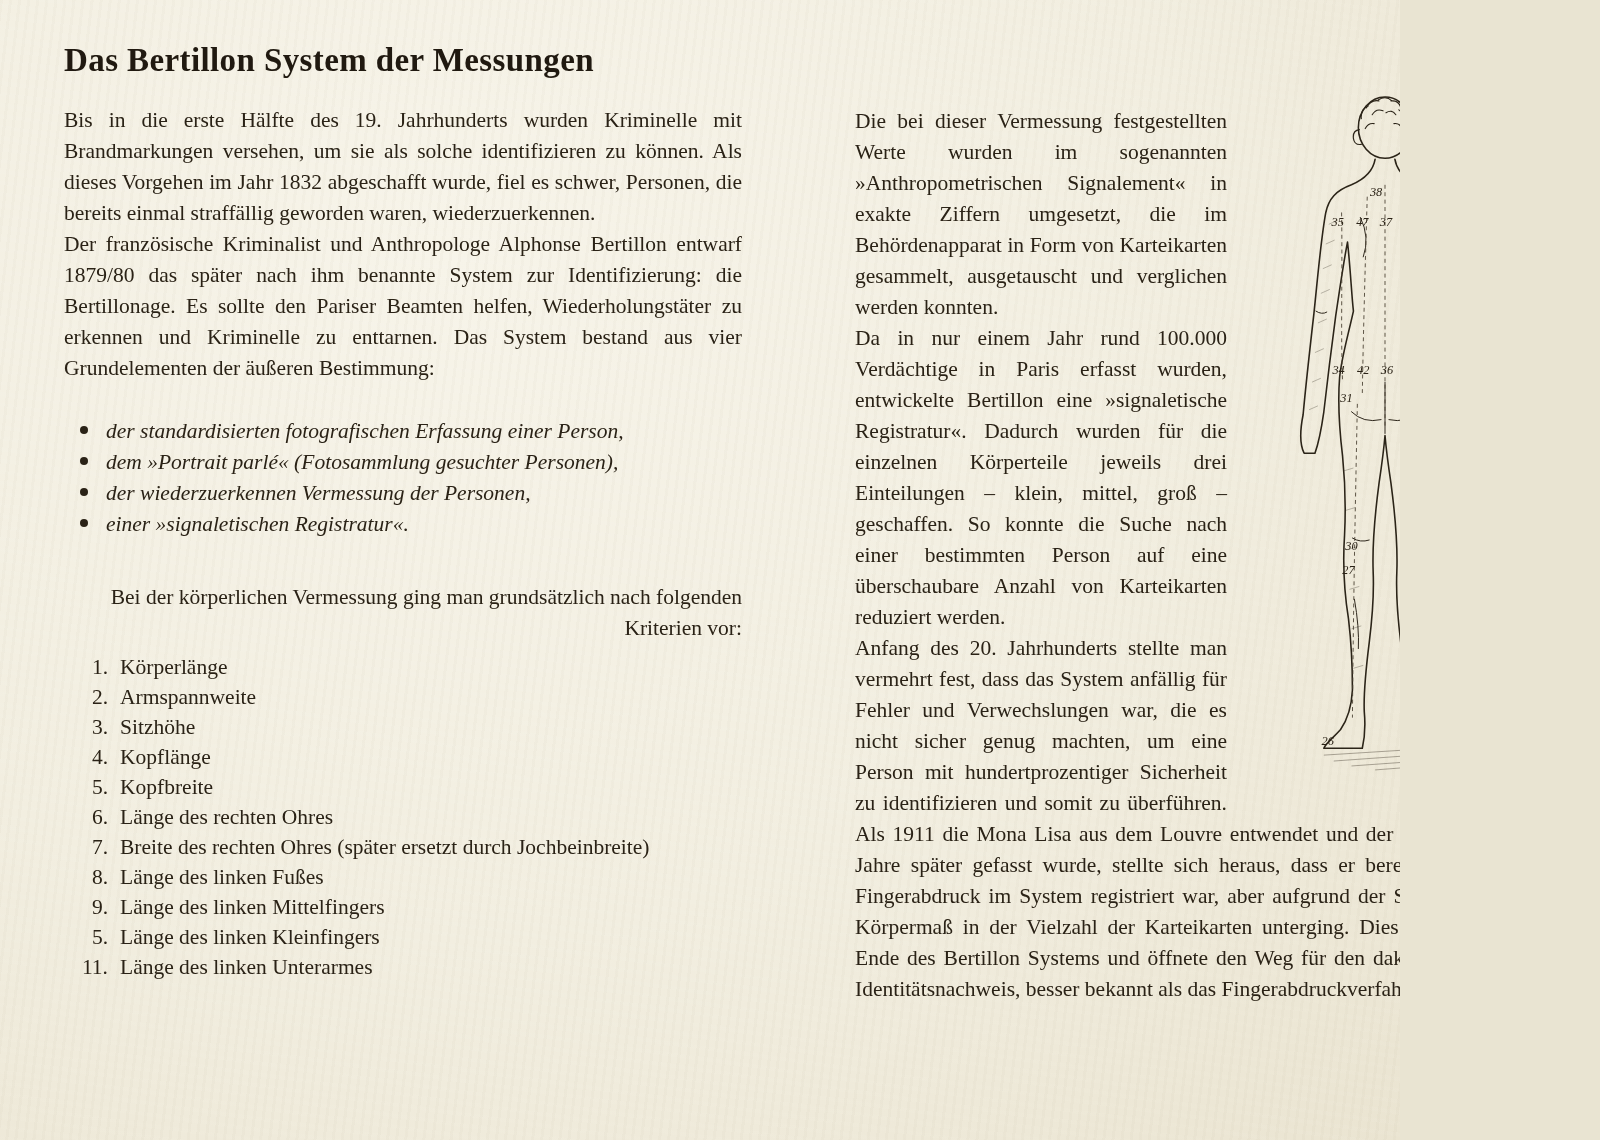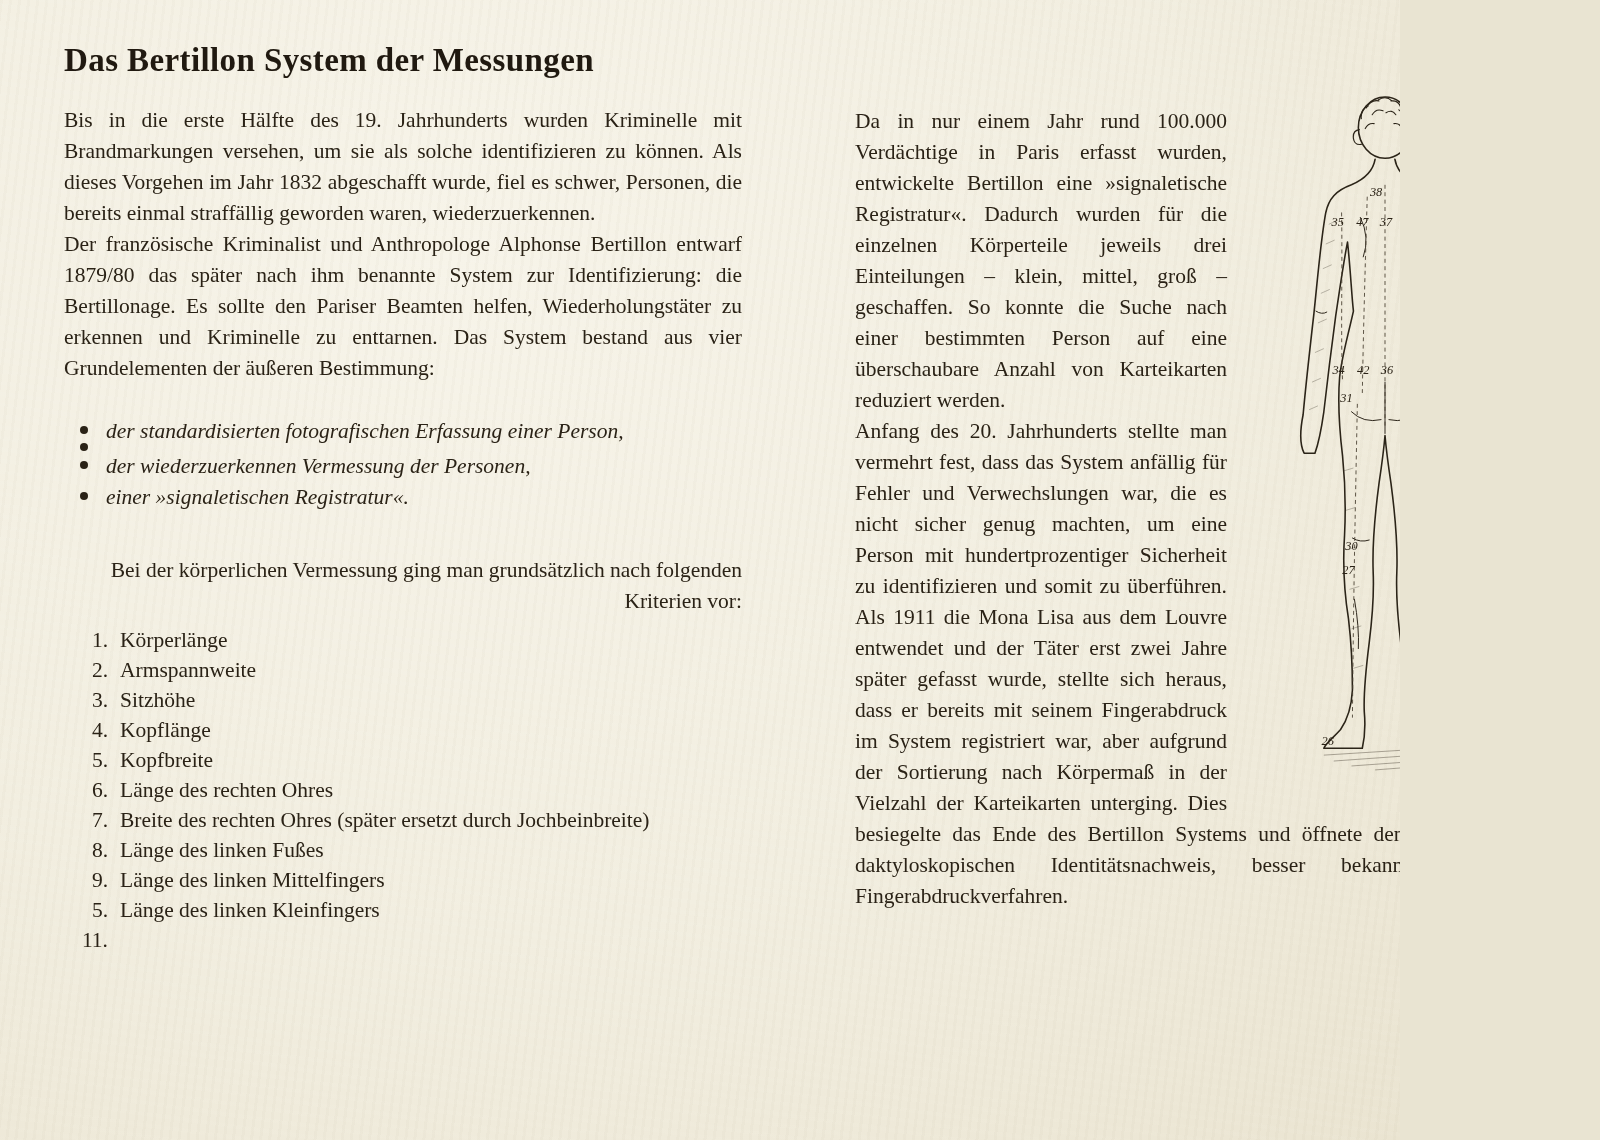--- a/index.html
+++ b/index.html
@@ -63,20 +63,21 @@
     <p class="body">Bis in die erste Hälfte des 19. Jahrhunderts wurden Kriminelle mit Brandmarkungen versehen, um sie als solche identifizieren zu können. Als dieses Vorgehen im Jahr 1832 abgeschafft wurde, fiel es schwer, Personen, die bereits einmal straffällig geworden waren, wiederzuerkennen.</p>
     <p class="body">Der französische Kriminalist und Anthropologe Alphonse Bertillon entwarf 1879/80 das später nach ihm benannte System zur Identifizierung: die Bertillonage. Es sollte den Pariser Beamten helfen, Wiederholungstäter zu erkennen und Kriminelle zu enttarnen. Das System bestand aus vier Grundelementen der äußeren Bestimmung:</p>
 
     <ul class="bullets">
       <li>
         <span class="dot"></span>
         <span>der standardisierten fotografischen Erfassung einer Person,</span>
       </li>
       <li>
         <span class="dot"></span>
+        <span>dem »Portrait parlé« (Fotosammlung gesuchter Personen),</span>
       </li>
       <li>
         <span class="dot"></span>
         <span>der wiederzuerkennen Vermessung der Personen,</span>
       </li>
       <li>
         <span class="dot"></span>
         <span>einer »signaletischen Registratur«.</span>
       </li>
     </ul>
@@ -119,20 +120,21 @@
       <li>
           <span class="num">9.</span>
           <span class="lbl">Länge des linken Mittelfingers</span>
         </li>
       <li>
           <span class="num">5.</span>
           <span class="lbl">Länge des linken Kleinfingers</span>
         </li>
       <li>
           <span class="num">11.</span>
+          <span class="lbl">Länge des linken Unterarmes</span>
         </li>
     </ol>
   </section>
 
   <section class="right-col">
 
     <figure class="anatomy">
       <svg viewBox="0 0 300 700" width="296" height="691" aria-hidden="true">
         <g fill="none" stroke="#2b2418" stroke-width="1.6" stroke-linecap="round" stroke-linejoin="round">
           <ellipse cx="150" cy="42" rx="27" ry="31"></ellipse>
@@ -192,17 +194,18 @@
           <text class="fig-num" x="202" y="668">24</text>
 
           <text class="fig-roman" x="290" y="94">I</text>
           <text class="fig-roman" x="290" y="125">II</text>
           <text class="fig-roman" x="289" y="303">III</text>
           <text class="fig-roman" x="289" y="476">IV</text>
         </g>
       </svg>
     </figure>
 
+    <p class="body">Die bei dieser Vermessung festgestellten Werte wurden im sogenannten »Anthropometrischen Signalement« in exakte Ziffern umgesetzt, die im Behördenapparat in Form von Karteikarten gesammelt, ausgetauscht und verglichen werden konnten.</p>
     <p class="body">Da in nur einem Jahr rund 100.000 Verdächtige in Paris erfasst wurden, entwickelte Bertillon eine »signaletische Registratur«. Dadurch wurden für die einzelnen Körperteile jeweils drei Einteilungen – klein, mittel, groß – geschaffen. So konnte die Suche nach einer bestimmten Person auf eine überschaubare Anzahl von Karteikarten reduziert werden.</p>
     <p class="body">Anfang des 20. Jahrhunderts stellte man vermehrt fest, dass das System anfällig für Fehler und Verwechslungen war, die es nicht sicher genug machten, um eine Person mit hundertprozentiger Sicherheit zu identifizieren und somit zu überführen. Als 1911 die Mona Lisa aus dem Louvre entwendet und der Täter erst zwei Jahre später gefasst wurde, stellte sich heraus, dass er bereits mit seinem Fingerabdruck im System registriert war, aber aufgrund der Sortierung nach Körpermaß in der Vielzahl der Karteikarten unterging. Dies besiegelte das Ende des Bertillon Systems und öffnete den Weg für den daktyloskopischen Identitätsnachweis, besser bekannt als das Fingerabdruckverfahren.</p>
   </section>
 
 </div>
 
 </body></html>

